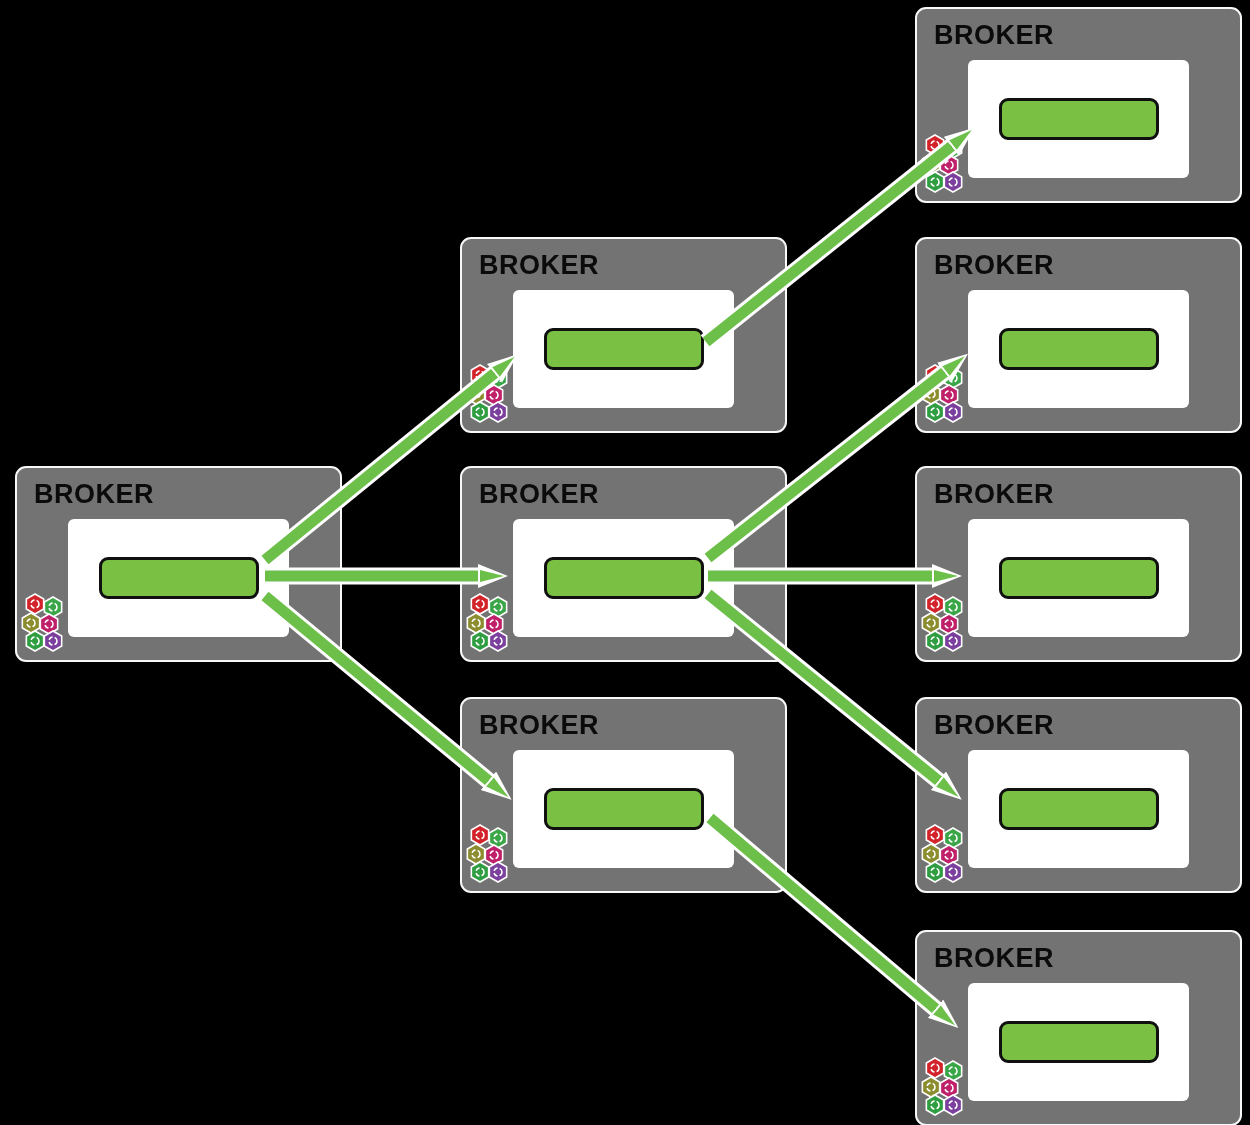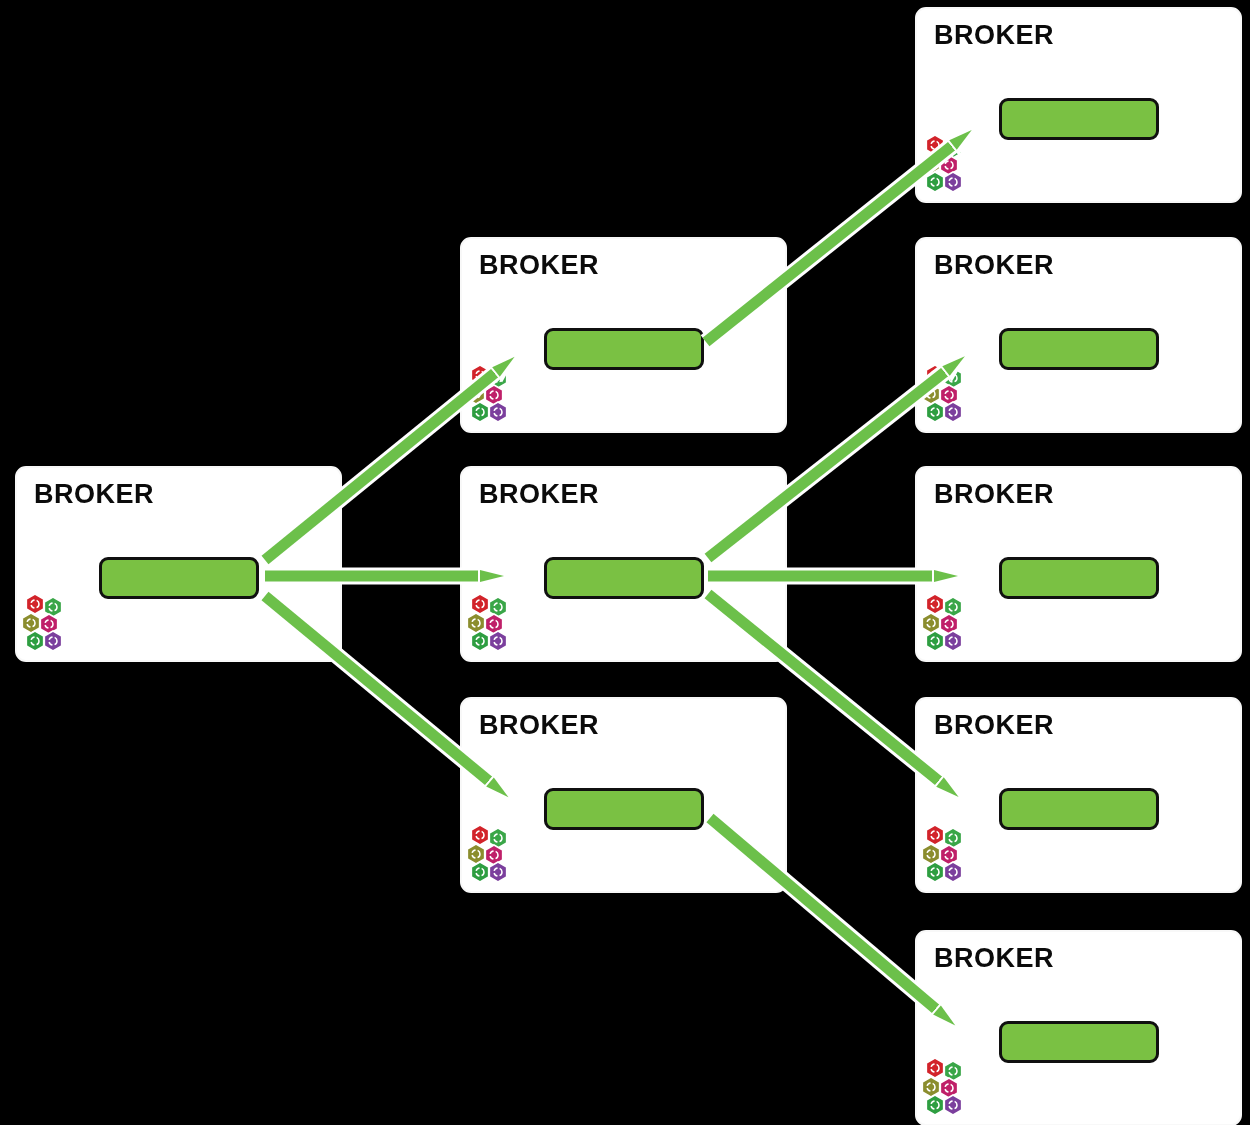--- a/index.html
+++ b/index.html
@@ -2,21 +2,21 @@
 <html><head>
 <meta charset="utf-8">
 <style>
   html,body{margin:0;padding:0;background:#000;}
   .canvas{
     position:relative;width:1250px;height:1125px;background:#000;
     overflow:hidden;font-family:"Liberation Sans",sans-serif;
   }
   .broker{
     position:absolute;width:327px;height:196px;box-sizing:border-box;
-    background:#ffffff;border:2px solid #f8f8f8;border-radius:11px;
+    background:#737373;border:2px solid #f8f8f8;border-radius:11px;
   }
   .broker .label{
     position:absolute;top:11px;left:17px;
     font-weight:700;font-size:27px;color:#0b0b0b;letter-spacing:.5px;
   }
   .panel{
     position:absolute;left:51px;top:51px;width:221px;height:118px;
     background:#fff;border-radius:6px;
     display:flex;align-items:center;justify-content:center;
   }

